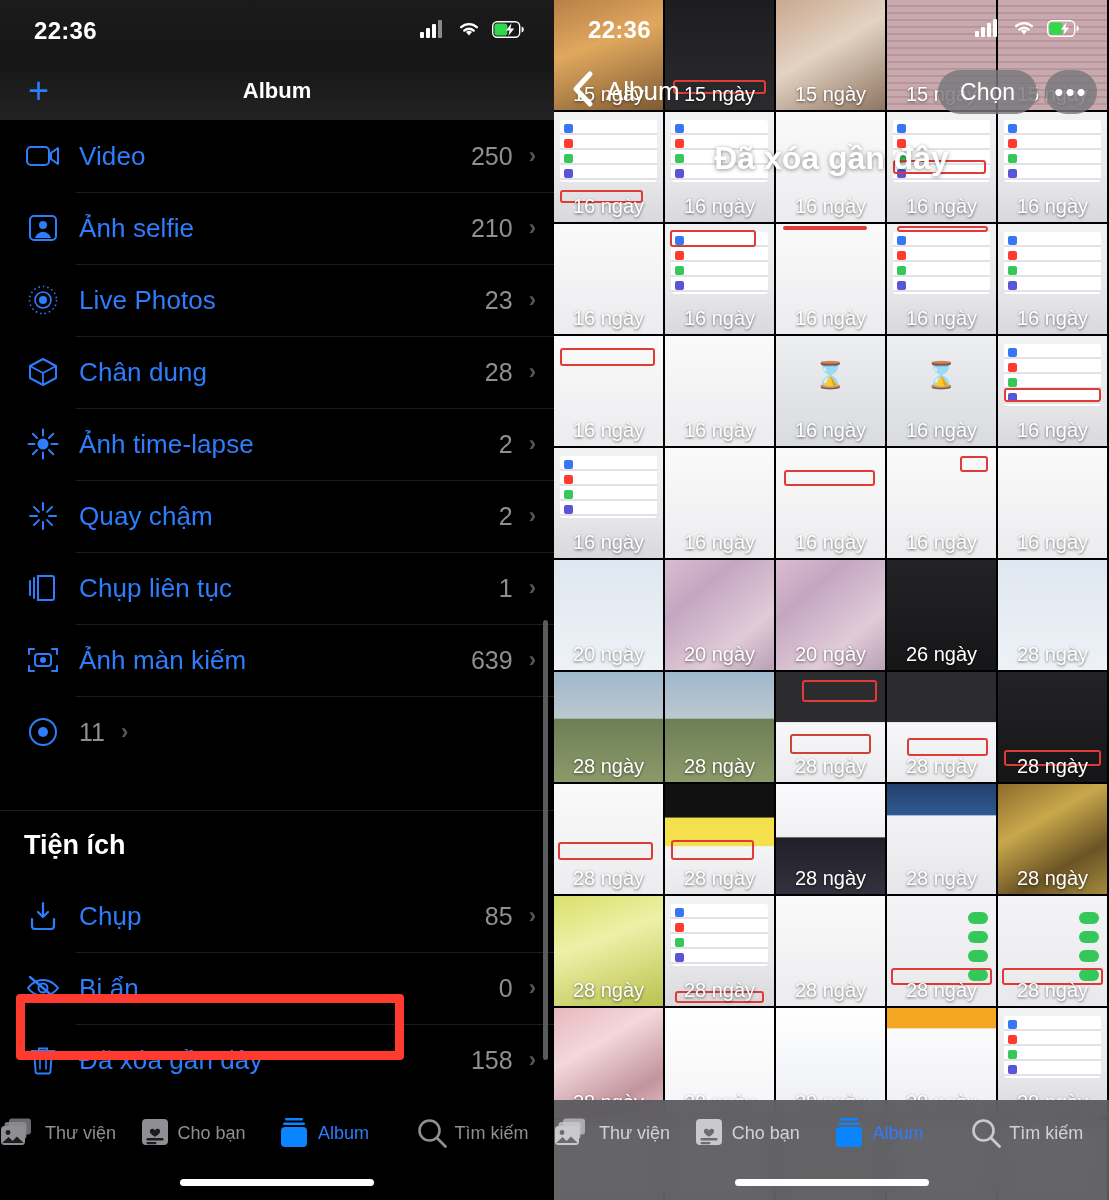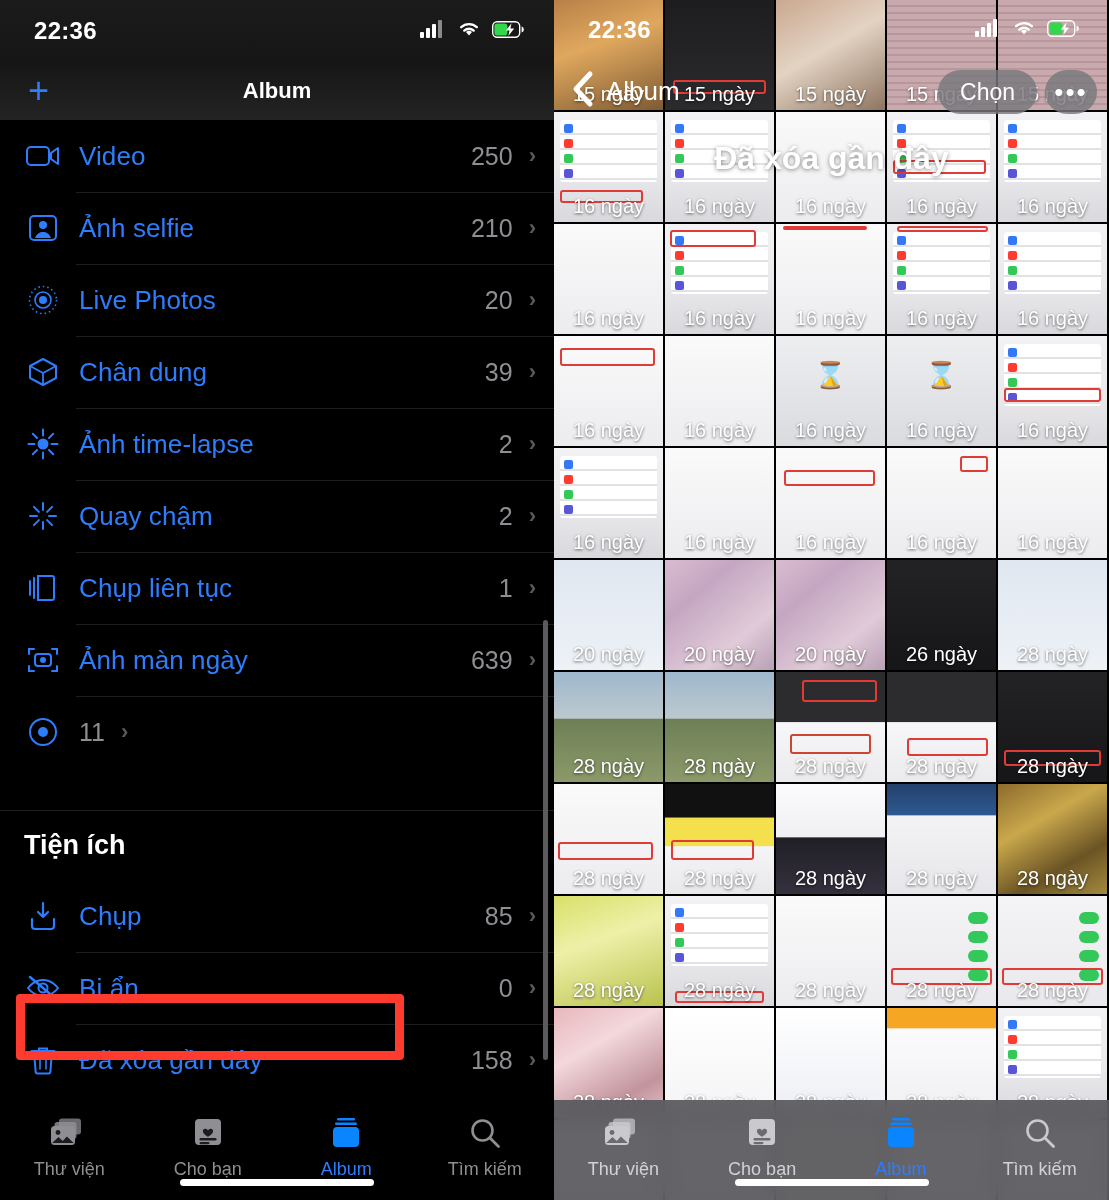--- a/index.html
+++ b/index.html
@@ -88,21 +88,21 @@
   }
 
   
   .tabbar {
     position:absolute; bottom:0; left:0; width:100%; height:100px;
     display:flex; align-items:flex-start; padding-top:14px;
     z-index:45;
   }
   .tabbar.left { background:#000; }
   .tab {
-    flex:1 1 0; display:flex; flex-direction:column;
+    flex:1 1 0; display:flex; flex-direction:row;
     align-items:center; gap:7px;
   }
   .tab-ic { height:38px; display:flex; align-items:center; justify-content:center; }
   .tab-label { font-size:18px; color:#8e8e93; }
   .tab.active .tab-label { color:#2d7dfc; }
   .home-indicator {
     position:absolute; bottom:14px; left:50%; transform:translateX(-50%);
     width:194px; height:7px; background:#fff; border-radius:4px; z-index:46;
   }
 
@@ -297,33 +297,33 @@
 
       <div class="row">
         <span class="row-icon">
           <svg width="32" height="32" viewBox="0 0 32 32">
               <circle cx="16" cy="16" r="4" fill="#2d7dfc"></circle>
               <circle cx="16" cy="16" r="8" stroke="#2d7dfc" stroke-width="1.6" fill="none"></circle>
               <circle cx="16" cy="16" r="13.5" stroke="#2d7dfc" stroke-width="1.6" fill="none" stroke-dasharray="1.5 3"></circle>
             </svg>
         </span>
         <span class="row-label">Live Photos</span>
-        <span class="row-count">20</span>
+        <span class="row-count">23</span>
         <span class="row-chev">›</span>
       </div>
 
       <div class="row">
         <span class="row-icon">
           <svg width="32" height="30" viewBox="0 0 32 30">
               <path d="M16 2l13 7v12l-13 7-13-7V9z" stroke="#2d7dfc" stroke-width="2" fill="none" stroke-linejoin="round"></path>
               <path d="M3 9l13 7 13-7M16 16v12" stroke="#2d7dfc" stroke-width="1.8" fill="none"></path>
             </svg>
         </span>
         <span class="row-label">Chân dung</span>
-        <span class="row-count">39</span>
+        <span class="row-count">28</span>
         <span class="row-chev">›</span>
       </div>
 
       <div class="row">
         <span class="row-icon">
           <svg width="32" height="32" viewBox="0 0 32 32">
               <circle cx="16" cy="16" r="5.5" fill="#2d7dfc"></circle>
               <g stroke="#2d7dfc" stroke-width="2" stroke-linecap="round">
                 <path d="M16 1.5v6M16 24.5v6M1.5 16h6M24.5 16h6M5.8 5.8l4.2 4.2M22 22l4.2 4.2M26.2 5.8L22 10M10 22l-4.2 4.2"></path>
               </g>
@@ -362,21 +362,21 @@
       <div class="row">
         <span class="row-icon">
           <svg width="32" height="30" viewBox="0 0 32 30">
               <g stroke="#2d7dfc" stroke-width="2" fill="none" stroke-linecap="round">
                 <path d="M2 9V4h5M25 4h5v5M30 21v5h-5M7 26H2v-5"></path>
               </g>
               <rect x="8" y="9" width="16" height="12" rx="3" stroke="#2d7dfc" stroke-width="2" fill="none"></rect>
               <circle cx="16" cy="15" r="3" fill="#2d7dfc"></circle>
             </svg>
         </span>
-        <span class="row-label">Ảnh màn ngày</span>
+        <span class="row-label">Ảnh màn kiếm</span>
         <span class="row-count">639</span>
         <span class="row-chev">›</span>
       </div>
 
       <div class="row">
         <span class="row-icon">
           <svg width="32" height="32" viewBox="0 0 32 32">
               <circle cx="16" cy="16" r="13" stroke="#2d7dfc" stroke-width="2" fill="none"></circle>
               <circle cx="16" cy="16" r="5" fill="#2d7dfc"></circle>
             </svg>

